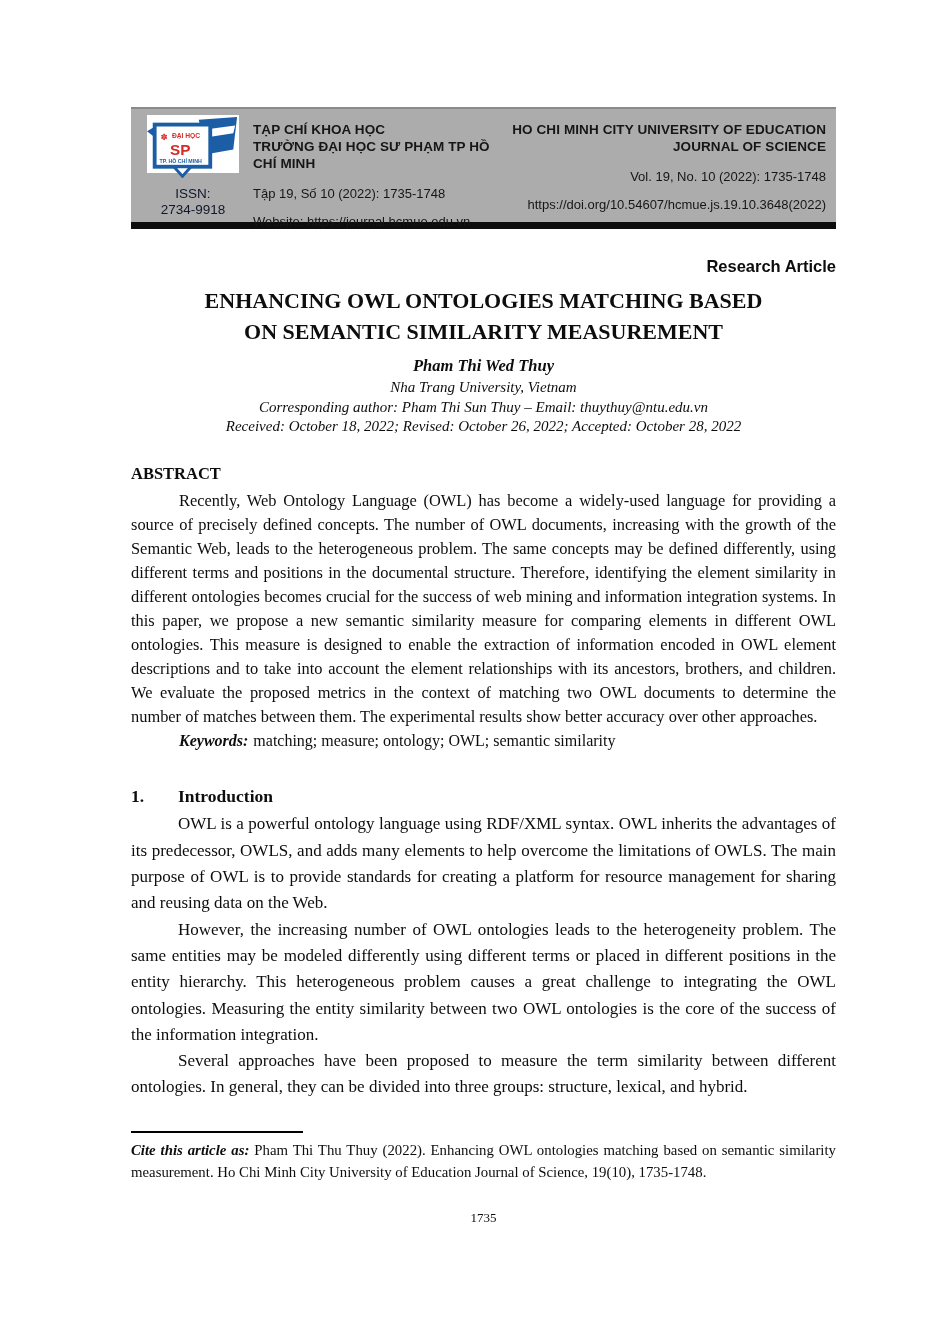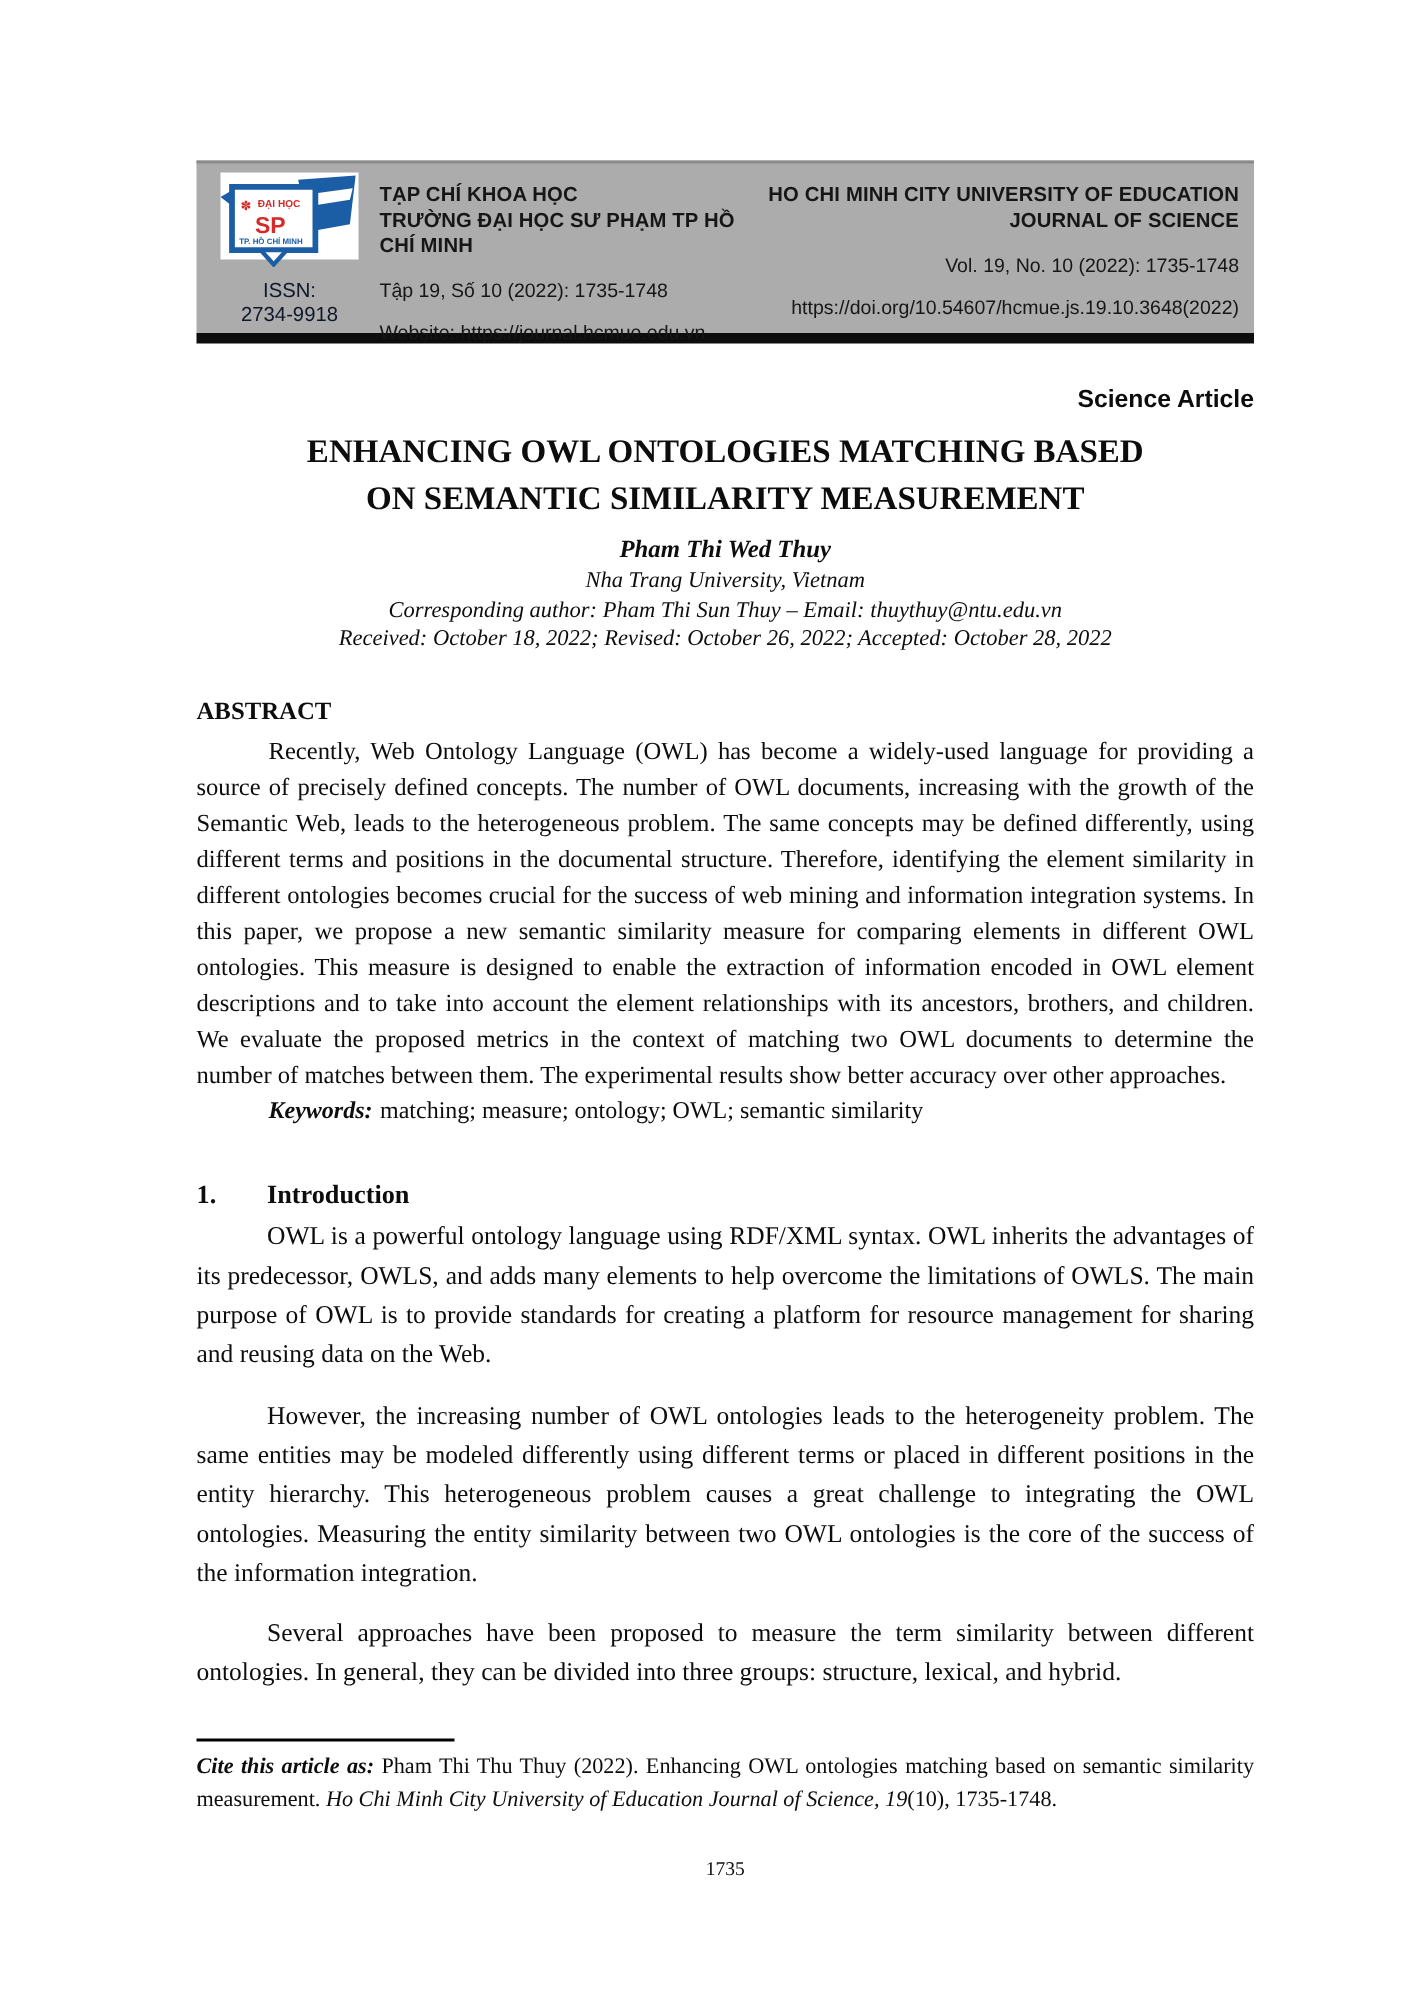--- a/index.html
+++ b/index.html
@@ -68,27 +68,27 @@
   
   .sec-head { margin-top: 32px; font-weight: bold; font-size: 17.5px; line-height: 22px; }
   .sec-num { display: inline-block; width: 47px; }
   .body-para {
     font-size: 17px;
     line-height: 26.3px;
     text-align: justify;
     text-indent: 47px;
     margin-top: 4px;
   }
-  .body-para + .body-para { margin-top: 14px; }
+  .body-para + .body-para { margin-top: 0; }
 
   
   .foot-rule { margin-top: 30px; width: 172px; border-top: 2px solid #000; }
   .citation { margin-top: 6px; font-size: 14.8px; line-height: 22.5px; text-align: justify; }
   .cite-label { font-weight: bold; font-style: italic; }
-  .cite-journal { font-style: italic; }
+  .cite-journal { }
   .page-num { margin-top: 26px; text-align: center; font-size: 13px; }
 
   
   .logo-box svg { position: absolute; inset: 0; }
 </style>
 </head>
 <body>
 
 <div class="page">
   <div class="content">
@@ -128,21 +128,21 @@
 
       <div class="hdr-right">
         <div class="hdr-bold">HO CHI MINH CITY UNIVERSITY OF EDUCATION</div>
         <div class="hdr-bold">JOURNAL OF SCIENCE</div>
         <div class="hdr-line hdr-vol">Vol. 19, No. 10 (2022): 1735-1748</div>
         <div class="hdr-line hdr-url">https://doi.org/10.54607/hcmue.js.19.10.3648(2022)</div>
       </div>
     </div>
     <div class="band-bar"></div>
 
-    <div class="research-article">Science Article</div>
+    <div class="research-article">Research Article</div>
 
     <h1 class="title">
       <span>ENHANCING OWL ONTOLOGIES MATCHING BASED</span>
       <span>ON SEMANTIC SIMILARITY MEASUREMENT</span>
     </h1>
 
     <div class="author">Pham Thi Wed Thuy</div>
     <div class="affil">Nha Trang University, Vietnam</div>
     <div class="corresp">Corresponding author: Pham Thi Sun Thuy – Email: thuythuy@ntu.edu.vn</div>
     <div class="dates">Received: October 18, 2022; Revised: October 26, 2022; Accepted: October 28, 2022</div>

